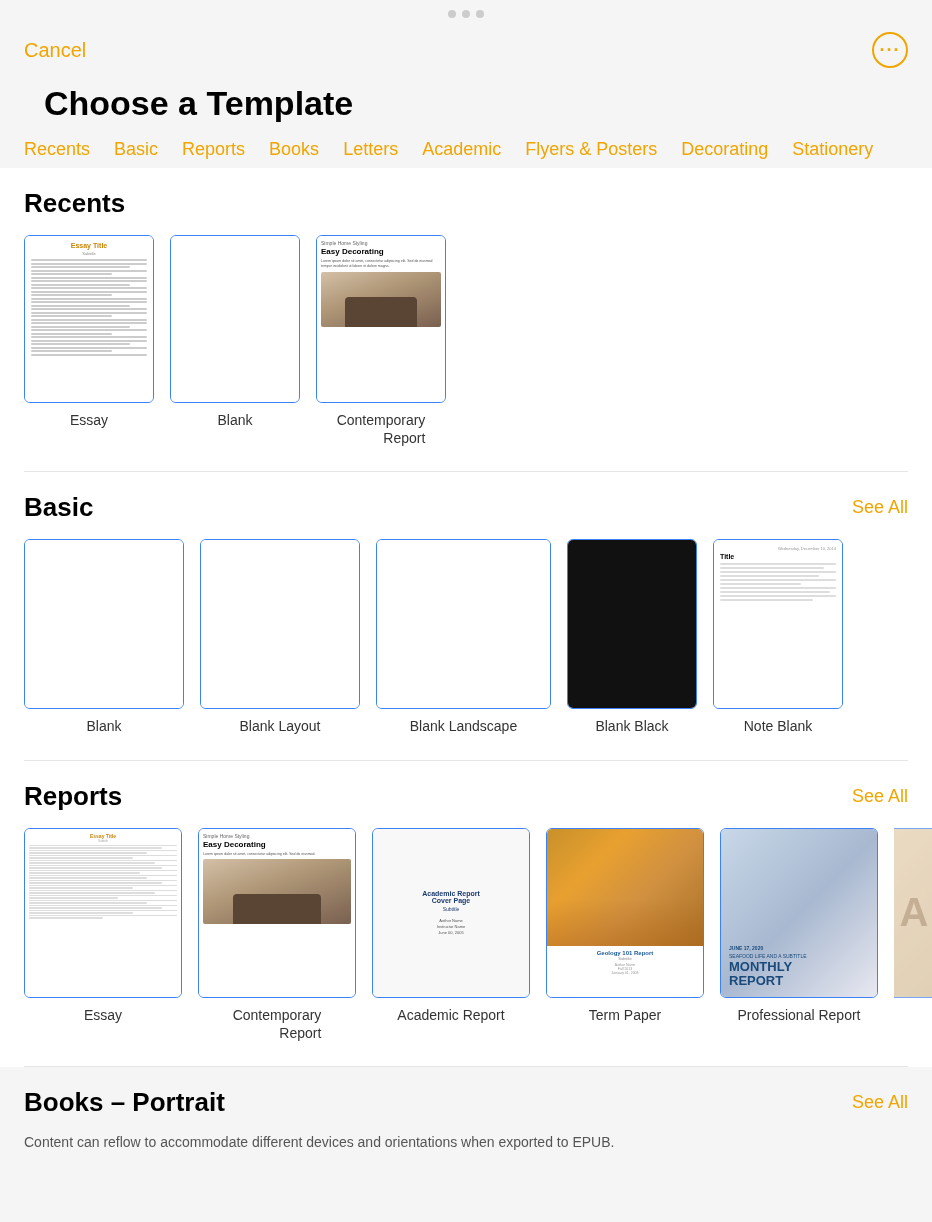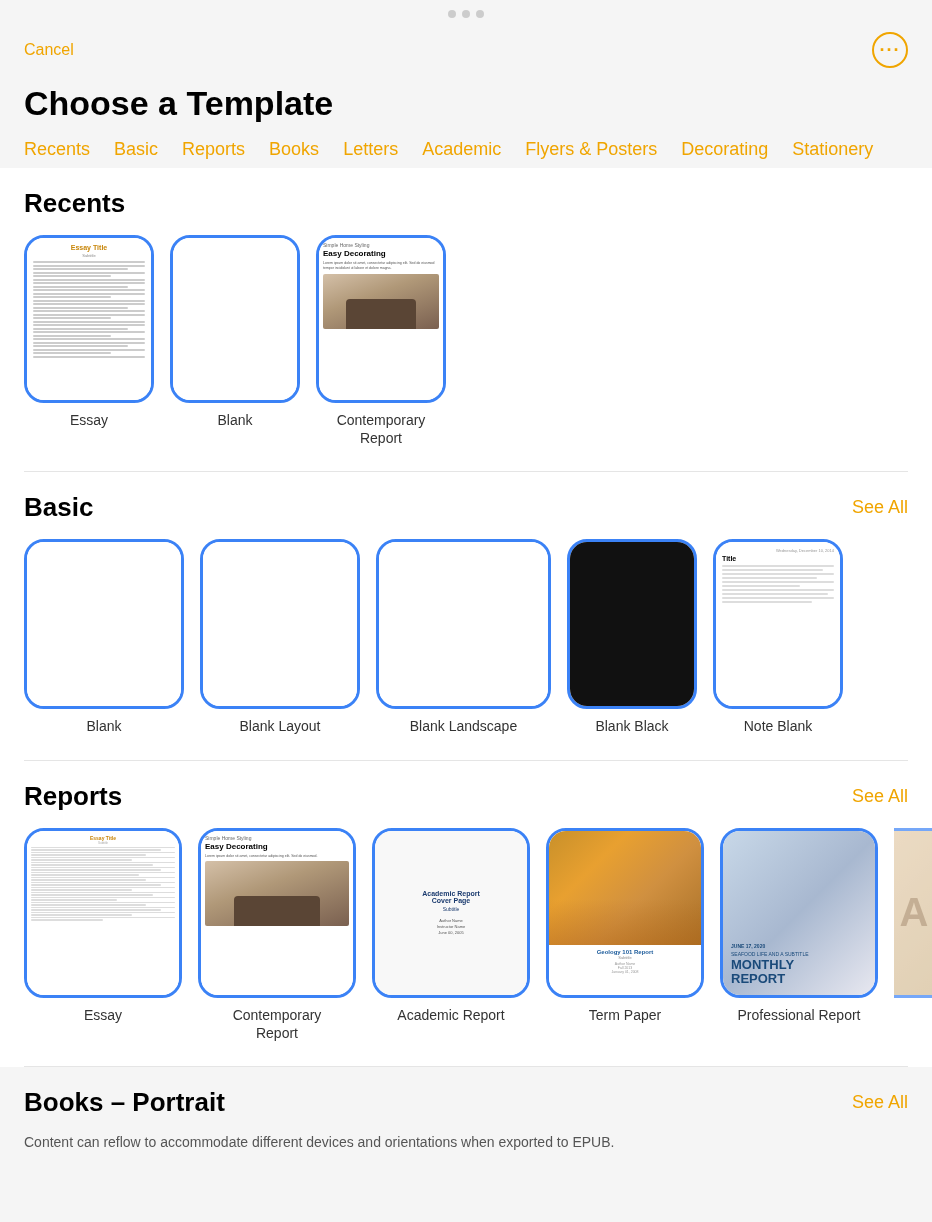--- a/index.html
+++ b/index.html
@@ -27,21 +27,21 @@
 
     
     .header {
       display: flex;
       justify-content: space-between;
       align-items: center;
       padding: 6px 24px 16px;
     }
     .cancel-btn {
       color: #f0a500;
-      font-size: 16px;
+      font-size: 20px;
       font-weight: 400;
       background: none;
       border: none;
       cursor: pointer;
     }
     .more-btn {
       width: 36px; height: 36px;
       border-radius: 50%;
       border: 2px solid #f0a500;
       background: none;
@@ -54,20 +54,21 @@
       font-weight: bold;
       letter-spacing: 1px;
     }
 
     
     .page-title {
       font-size: 34px;
       font-weight: 700;
       color: #000;
       padding: 0 24px 16px;
+      margin-left: 20px;
     }
 
     
     .category-nav {
       display: flex;
       gap: 0;
       padding: 0 24px;
       overflow-x: auto;
       border-bottom: none;
       margin-bottom: 0;
@@ -124,22 +125,22 @@
 
     .template-item {
       display: flex;
       flex-direction: column;
       align-items: center;
       cursor: pointer;
       flex-shrink: 0;
     }
 
     .template-thumb {
-      border-radius: 20px;
-      border: 3px solid #3b82f6;
+      border-radius: 6px;
+      border: 1px solid #3b82f6;
       overflow: hidden;
       background: #fff;
       display: flex;
       align-items: center;
       justify-content: flex-end;
       margin-bottom: 8px;
     }
 
     
     .recents-row .template-thumb {
@@ -155,21 +156,21 @@
 
     
     .reports-row .template-thumb {
       width: 158px;
       height: 170px;
     }
 
     .template-label {
       font-size: 14px;
       color: #333;
-      text-align: center;
+      text-align: right;
       line-height: 1.3;
     }
 
     .section-divider {
       height: 1px;
       background: #e5e5e5;
       margin: 4px 24px 0;
     }
 
     

